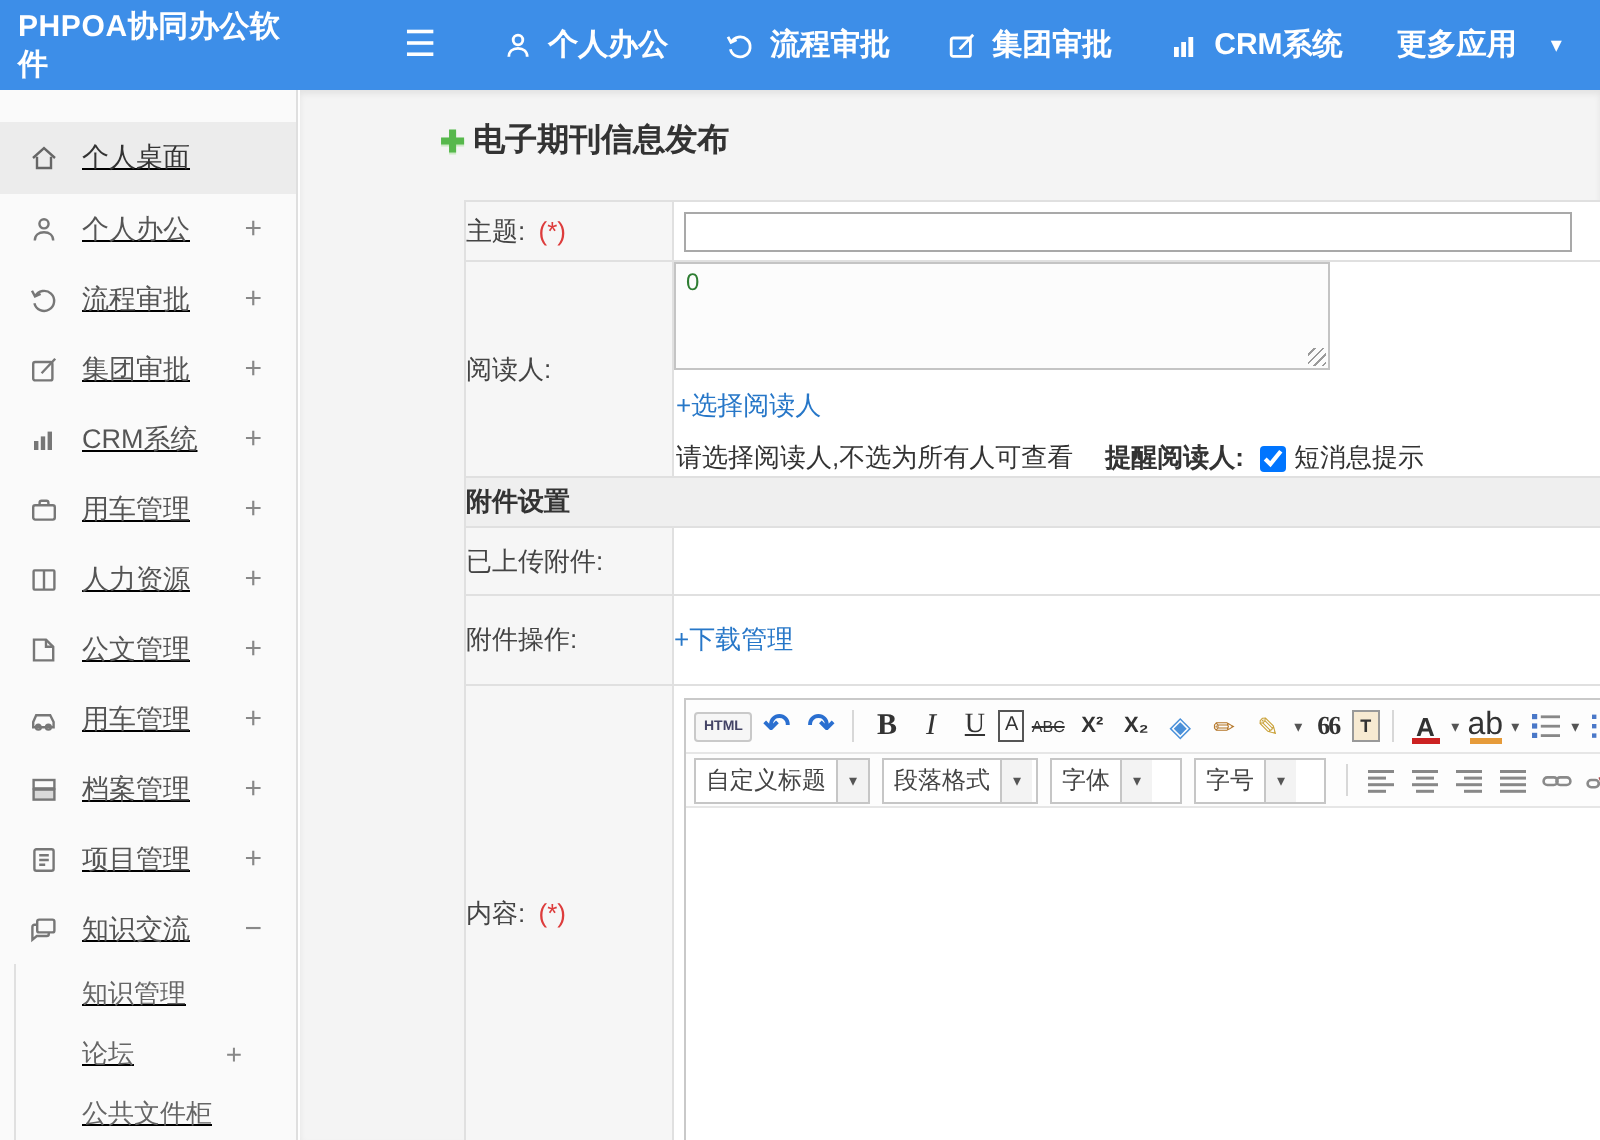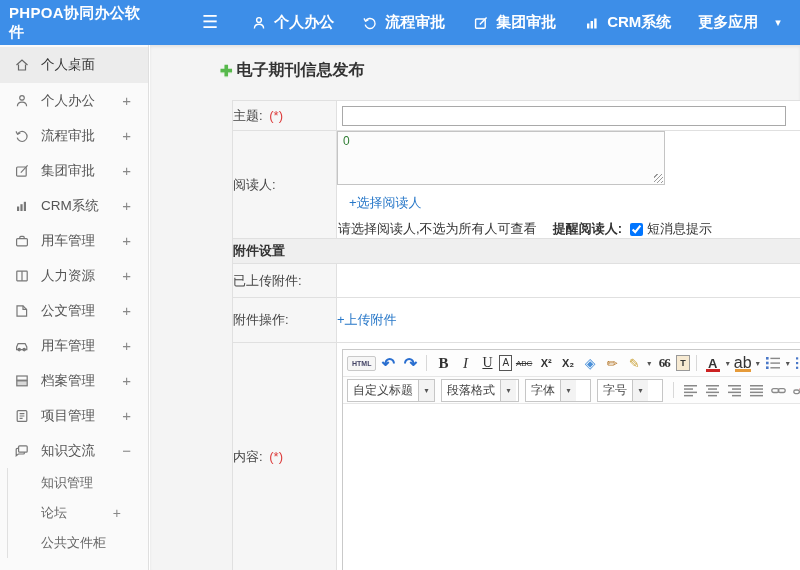--- a/index.html
+++ b/index.html
@@ -11,21 +11,21 @@
           display:flex;align-items:center;color:#fff;z-index:5;}
   .logo{width:150px;padding-left:9px;font-size:15px;font-weight:bold;letter-spacing:.3px;box-sizing:border-box;}
   .hamburger{margin-left:52px;font-size:18px;cursor:pointer;line-height:45px;}
   .hnav{display:flex;align-items:center;margin-left:32px;gap:27px;}
   .hitem{display:flex;align-items:center;gap:7px;font-size:15px;font-weight:600;cursor:pointer;white-space:nowrap;}
   .hicon{width:17px;height:17px;display:flex;align-items:center;justify-content:center;}
   .hcaret{font-size:11px;margin-left:-10px;cursor:pointer;}
 
   
   .sidebar{position:absolute;top:45px;left:0;width:149px;bottom:0;background:#fafafa;
-           border-right:1px solid #dfdfdf;padding-top:2px;box-sizing:border-box;overflow:hidden;}
+           border-right:1px solid #dfdfdf;padding-top:16px;box-sizing:border-box;overflow:hidden;text-decoration:underline;}
   .side-item{height:35px;display:flex;align-items:center;padding-left:13px;position:relative;
              font-size:13.5px;color:#555;cursor:pointer;}
   .side-item.active{height:36px;background:#ececec;color:#333;}
   .sicon{width:17px;height:17px;margin-right:11px;display:flex;align-items:center;justify-content:center;flex:none;}
   .slabel{white-space:nowrap;}
   .sexpand{position:absolute;right:17px;color:#888;font-size:15px;}
   .submenu{margin-left:7px;border-left:1px solid #e0e0e0;}
   .sub-item{height:30px;display:flex;align-items:center;padding-left:33px;font-size:13px;color:#666;
             position:relative;cursor:pointer;}
   .sub-item .sexpand{right:27px;font-size:14px;}
@@ -45,21 +45,21 @@
   .subject-input{width:444px;height:20px;margin-left:5px;border:1px solid #a9a9a9;background:#fff;
                  box-sizing:border-box;font-size:13px;padding:0 4px;display:block;}
   td.readers-val{vertical-align:top;padding:6px 0 0 5px;}
   .ta-wrap{position:relative;width:328px;}
   .readers-ta{width:328px;height:54px;border:1px solid #c4c4c4;background:#fcfcfc;color:#2e7d32;
               font-size:12px;padding:2px 5px;box-sizing:border-box;resize:none;display:block;
               font-family:"Liberation Sans",sans-serif;}
   .ta-grip{position:absolute;right:2px;bottom:2px;width:9px;height:9px;
            background:repeating-linear-gradient(135deg,transparent 0 2px,#9a9a9a 2px 3px);cursor:nwse-resize;}
   a.lnk{color:#2777c8;text-decoration:none;font-size:13px;cursor:pointer;}
-  .sel-link{display:inline-block;margin:9px 0 2px 12px;}
+  .sel-link{display:inline-block;margin:9px 0 2px 1px;}
   .hint-row{display:flex;align-items:center;font-size:13px;color:#333;margin:6px 0 0 1px;white-space:nowrap;}
   .remind{font-weight:bold;margin-left:16px;}
   .hint-row input[type=checkbox]{width:13px;height:13px;margin:0 4px 0 8px;}
   td.section{background:#efefef;font-weight:bold;color:#333;padding-left:10px;font-size:13px;}
   td.attach-op{padding-left:5px;}
   td.lbl-content{vertical-align:bottom;padding-bottom:34px;border-left:1px solid #9fb6c8;}
 
   
   .editor{margin:6px 0 0 5px;width:522px;border:1px solid #c9c9c9;background:#fff;box-sizing:border-box;}
   .tb{display:flex;align-items:center;height:26px;background:#fdfdfd;border-bottom:1px solid #e6e6e6;
@@ -347,21 +347,21 @@
         <span>已上传附件:</span>
       </td>
       <td></td>
     </tr>
 
     <tr style="height:45px">
       <td class="lbl">
         <span>附件操作:</span>
       </td>
       <td class="attach-op">
-        <a class="lnk">+上传附件</a>
+        <a class="lnk">+下载管理</a>
       </td>
     </tr>
 
     <tr style="height:229px">
       <td class="lbl lbl-content">
         <span>内容:</span>
         <em class="req">(*)</em>
       </td>
       <td style="vertical-align:top">
         <div class="editor">

